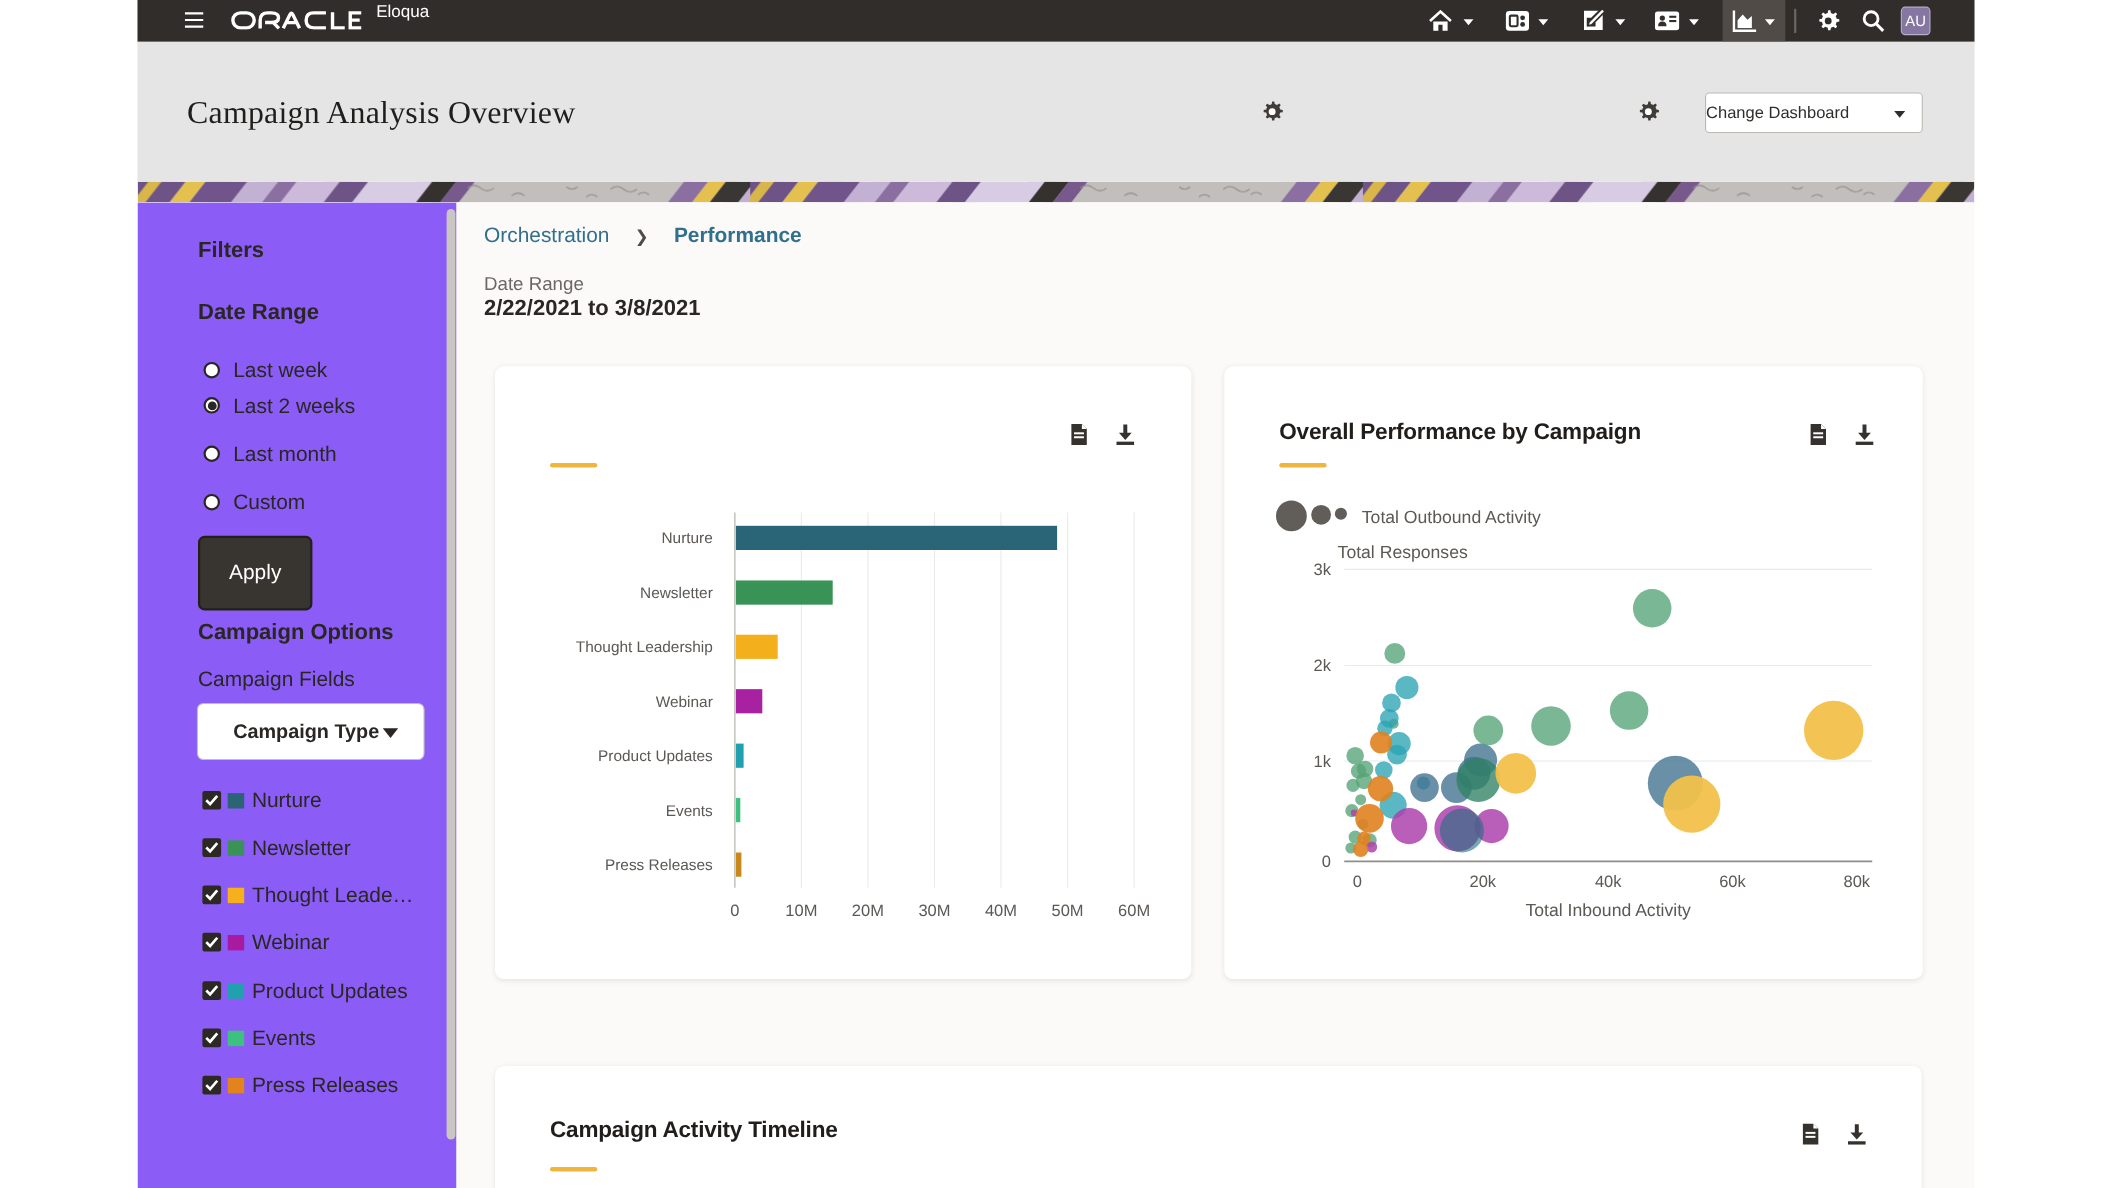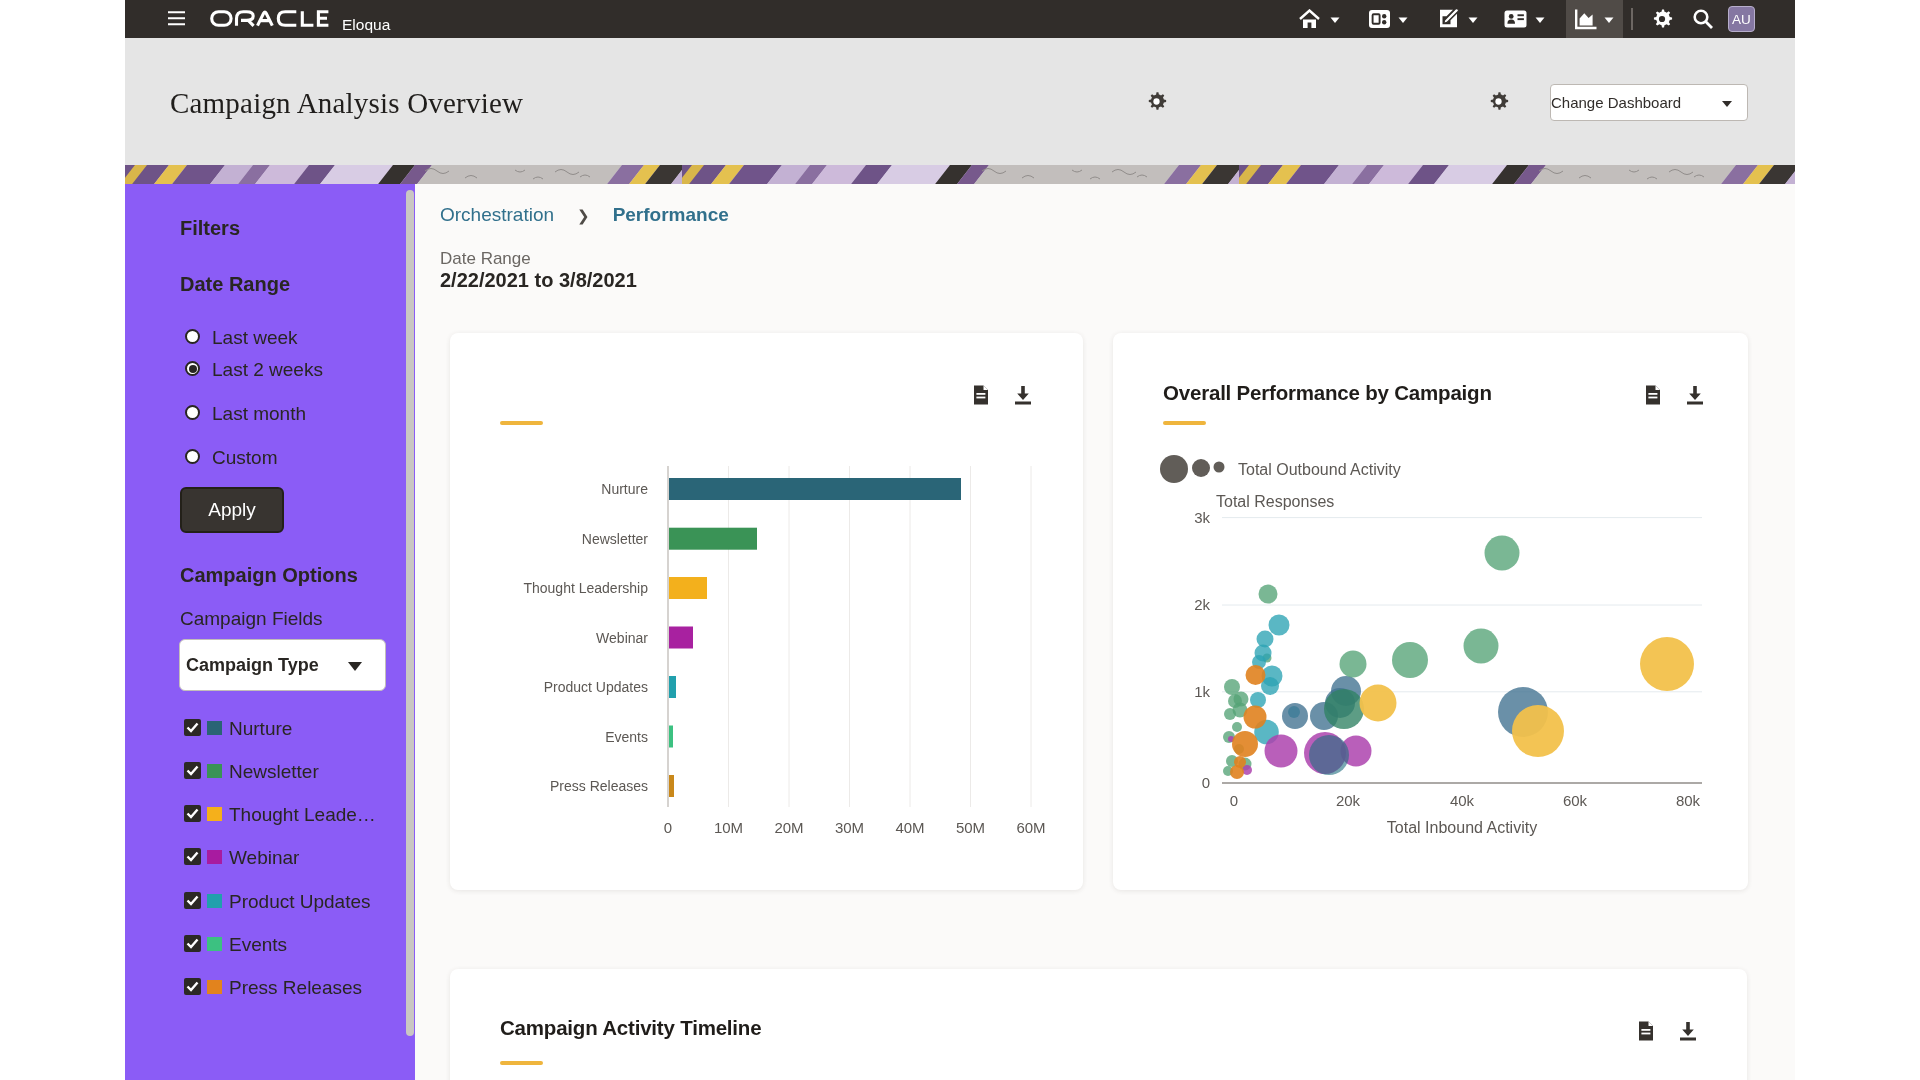--- a/index.html
+++ b/index.html
@@ -16,26 +16,26 @@
   .banner { position:absolute; left:0; top:165px; width:1670px; height:19px; overflow:hidden; }
   .content { position:absolute; left:0; top:184px; width:1670px; height:896px; overflow:hidden; }
   .sidebar { position:absolute; left:0; top:0; width:290px; height:896px; background:#8b5cf6; }
   .main { position:absolute; left:290px; top:0; width:1380px; height:896px; background:#fbfaf9; }
   .sb-h { position:absolute; font-size:20px; font-weight:bold; color:#292623; left:55px; }
   .sb-radio { position:absolute; left:60px; width:220px; height:20px; font-size:19px; color:#292623; }
   .sb-radio .circ { position:absolute; left:0; top:2px; width:15px; height:15px; border:2px solid #292623;
     border-radius:50%; background:#fff; }
   .sb-radio .dot { position:absolute; left:1.5px; top:1.5px; width:8px; height:8px; background:#292623; border-radius:50%; }
   .sb-radio .lbl { position:absolute; left:27px; top:0px; }
-  .apply { position:absolute; left:55px; top:303px; width:104px; height:46px; background:#383430;
+  .apply { position:absolute; left:55px; top:303px; width:104px; height:68px; background:#383430;
     border:2px solid #232019; border-radius:6px; color:#fff; font-size:19px;
     display:flex; align-items:center; justify-content:center; }
   .dropdown { position:absolute; left:54px; top:455px; width:207px; height:52px; background:#fff;
     border:1px solid #c2beba; border-radius:6px; display:flex; align-items:center;
-    font-size:18px; font-weight:bold; color:#292623; padding-left:6px; }
+    font-size:18px; font-weight:bold; color:#292623; padding-left:32px; }
   .cbrow { position:absolute; left:59px; height:20px; font-size:19px; color:#292623; }
   .cbrow .box { position:absolute; left:0; top:1px; width:17px; height:17px; background:#2c2925; border-radius:2px; }
   .cbrow .box svg { position:absolute; left:1px; top:1px; }
   .cbrow .sw { position:absolute; left:23px; top:3px; width:15px; height:14px; }
   .cbrow .lbl { position:absolute; left:45px; top:0; white-space:nowrap; }
   .scrollthumb { position:absolute; left:281px; top:6px; width:8px; height:846px;
     background:#cac6c3; border-radius:4px; }
   .card { position:absolute; background:#fff; border-radius:8px; box-shadow:0 1px 5px rgba(60,50,40,0.10); }
   .card-title { position:absolute; left:50px; top:48px; font-size:20.5px; font-weight:bold; color:#201d1a; letter-spacing:-0.2px; }
   .card-rule { position:absolute; left:50px; top:88px; width:43px; height:4px; background:#efb53d; border-radius:2px; }
@@ -55,21 +55,21 @@
     <svg style="position:absolute;left:85px;top:10px" width="120" height="17" viewBox="0 0 120 17">
       <g fill="none" stroke="#fff" stroke-width="3.1">
         <rect x="1.7" y="1.7" width="19.4" height="13.6" rx="6.8"></rect>
         <path d="M26.5 15.8 V8.6 Q26.5 1.7 33.4 1.7 H36.6 Q43.2 1.7 43.2 6.1 Q43.2 10.4 36.6 10.4 H31 M38.5 10.6 L43.6 15.8"></path>
         <path d="M47.5 15.6 L53.6 3.2 Q54.9 1.0 56.2 3.2 L62.3 15.6 M50.8 10.6 H59"></path>
         <path d="M86.3 1.7 H75.2 Q68.3 1.7 68.3 8.5 Q68.3 15.3 75.2 15.3 H86.3"></path>
         <path d="M92.3 1.2 V15.3 H103.4"></path>
         <path d="M118.4 1.7 H108.4 V15.3 H118.4 M108.4 8.3 H117"></path>
       </g>
     </svg>
-    <div style="position:absolute;left:217px;top:16px;font-size:15.5px;color:#fff;">Eloqua</div>
+    <div style="position:absolute;left:217px;top:2px;font-size:15.5px;color:#fff;">Eloqua</div>
 
     <div style="position:absolute;left:1441px;top:0;width:57px;height:38px;background:#504b47;"></div>
 
     <svg style="position:absolute;left:1174px;top:9px" width="21" height="20" viewBox="0 0 21 20">
       <path d="M1 10 L10.5 1.5 L20 10" fill="none" stroke="#fff" stroke-width="2.4"></path>
       <path d="M4 10.5 V19 H8.6 V13.6 H12.4 V19 H17 V10.5" fill="#fff"></path>
     </svg>
     <svg style="position:absolute;left:1205px;top:17px" width="10" height="7">
         <path d="M0.5 0.5 L5 6 L9.5 0.5 Z" fill="#fff"></path>
       </svg>

